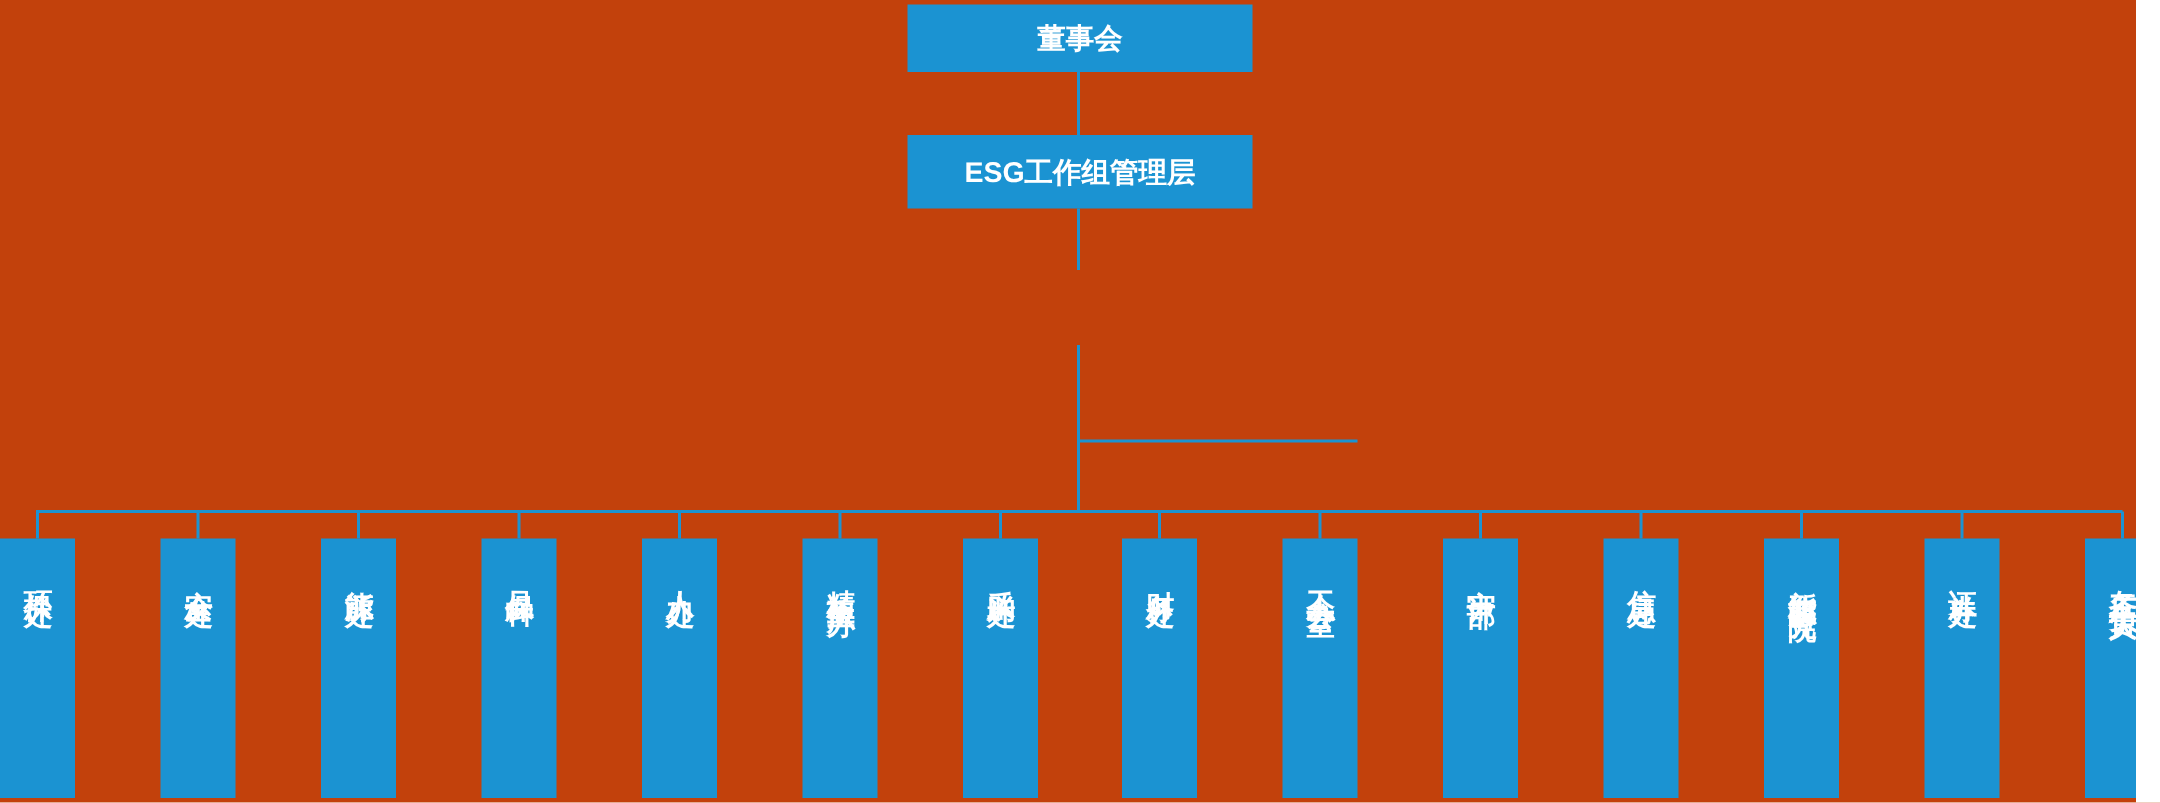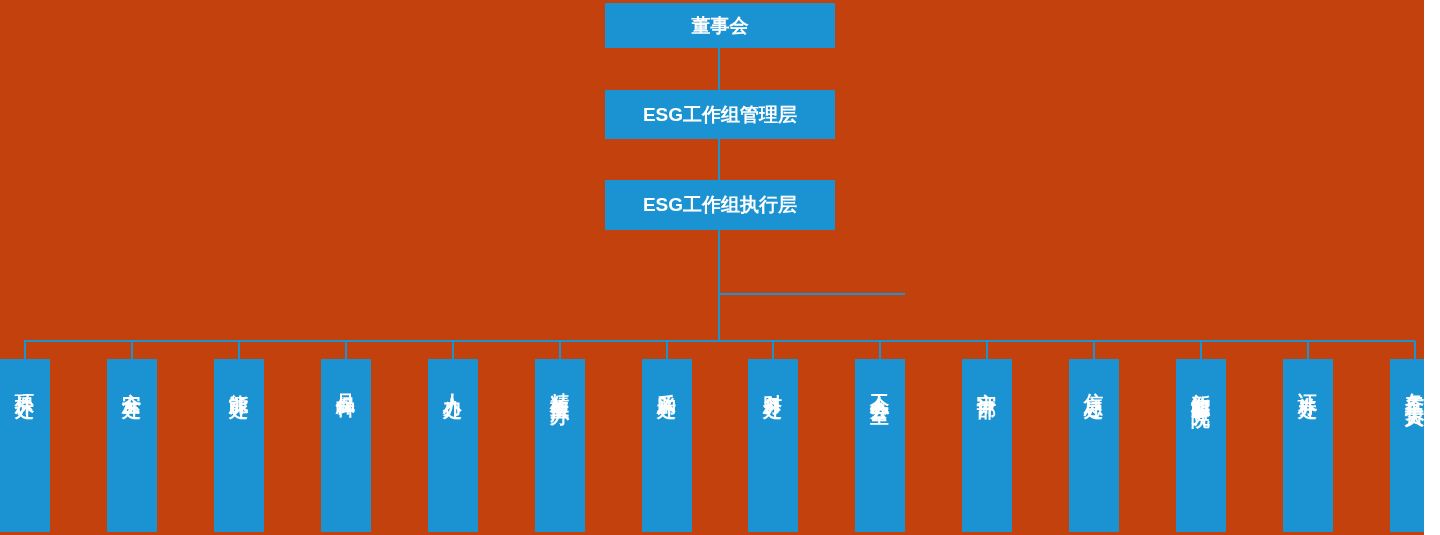--- a/index.html
+++ b/index.html
@@ -75,23 +75,20 @@
   <div class="line" style="left:1200px;top:341px;width:2px;height:18px"></div>
   <div class="line" style="left:1307px;top:341px;width:2px;height:18px"></div>
   <div class="line" style="left:1414px;top:341px;width:2px;height:18px"></div>
 
   <div class="node hnode" style="left:605px;top:3px;height:45px">
     <span>董事会</span>
   </div>
   <div class="node hnode" style="left:605px;top:90px;height:49px">
     <span>ESG工作组管理层</span>
   </div>
-  <div class="node hnode" style="left:605px;top:180px;height:50px">
-    <span>ESG工作组执行层</span>
-  </div>
 
   <div class="node vnode" style="left:0px">
     <span class="vtext">环保处</span>
   </div>
   <div class="node vnode" style="left:107px">
     <span class="vtext">安全处</span>
   </div>
   <div class="node vnode" style="left:214px">
     <span class="vtext">能源处</span>
   </div>

